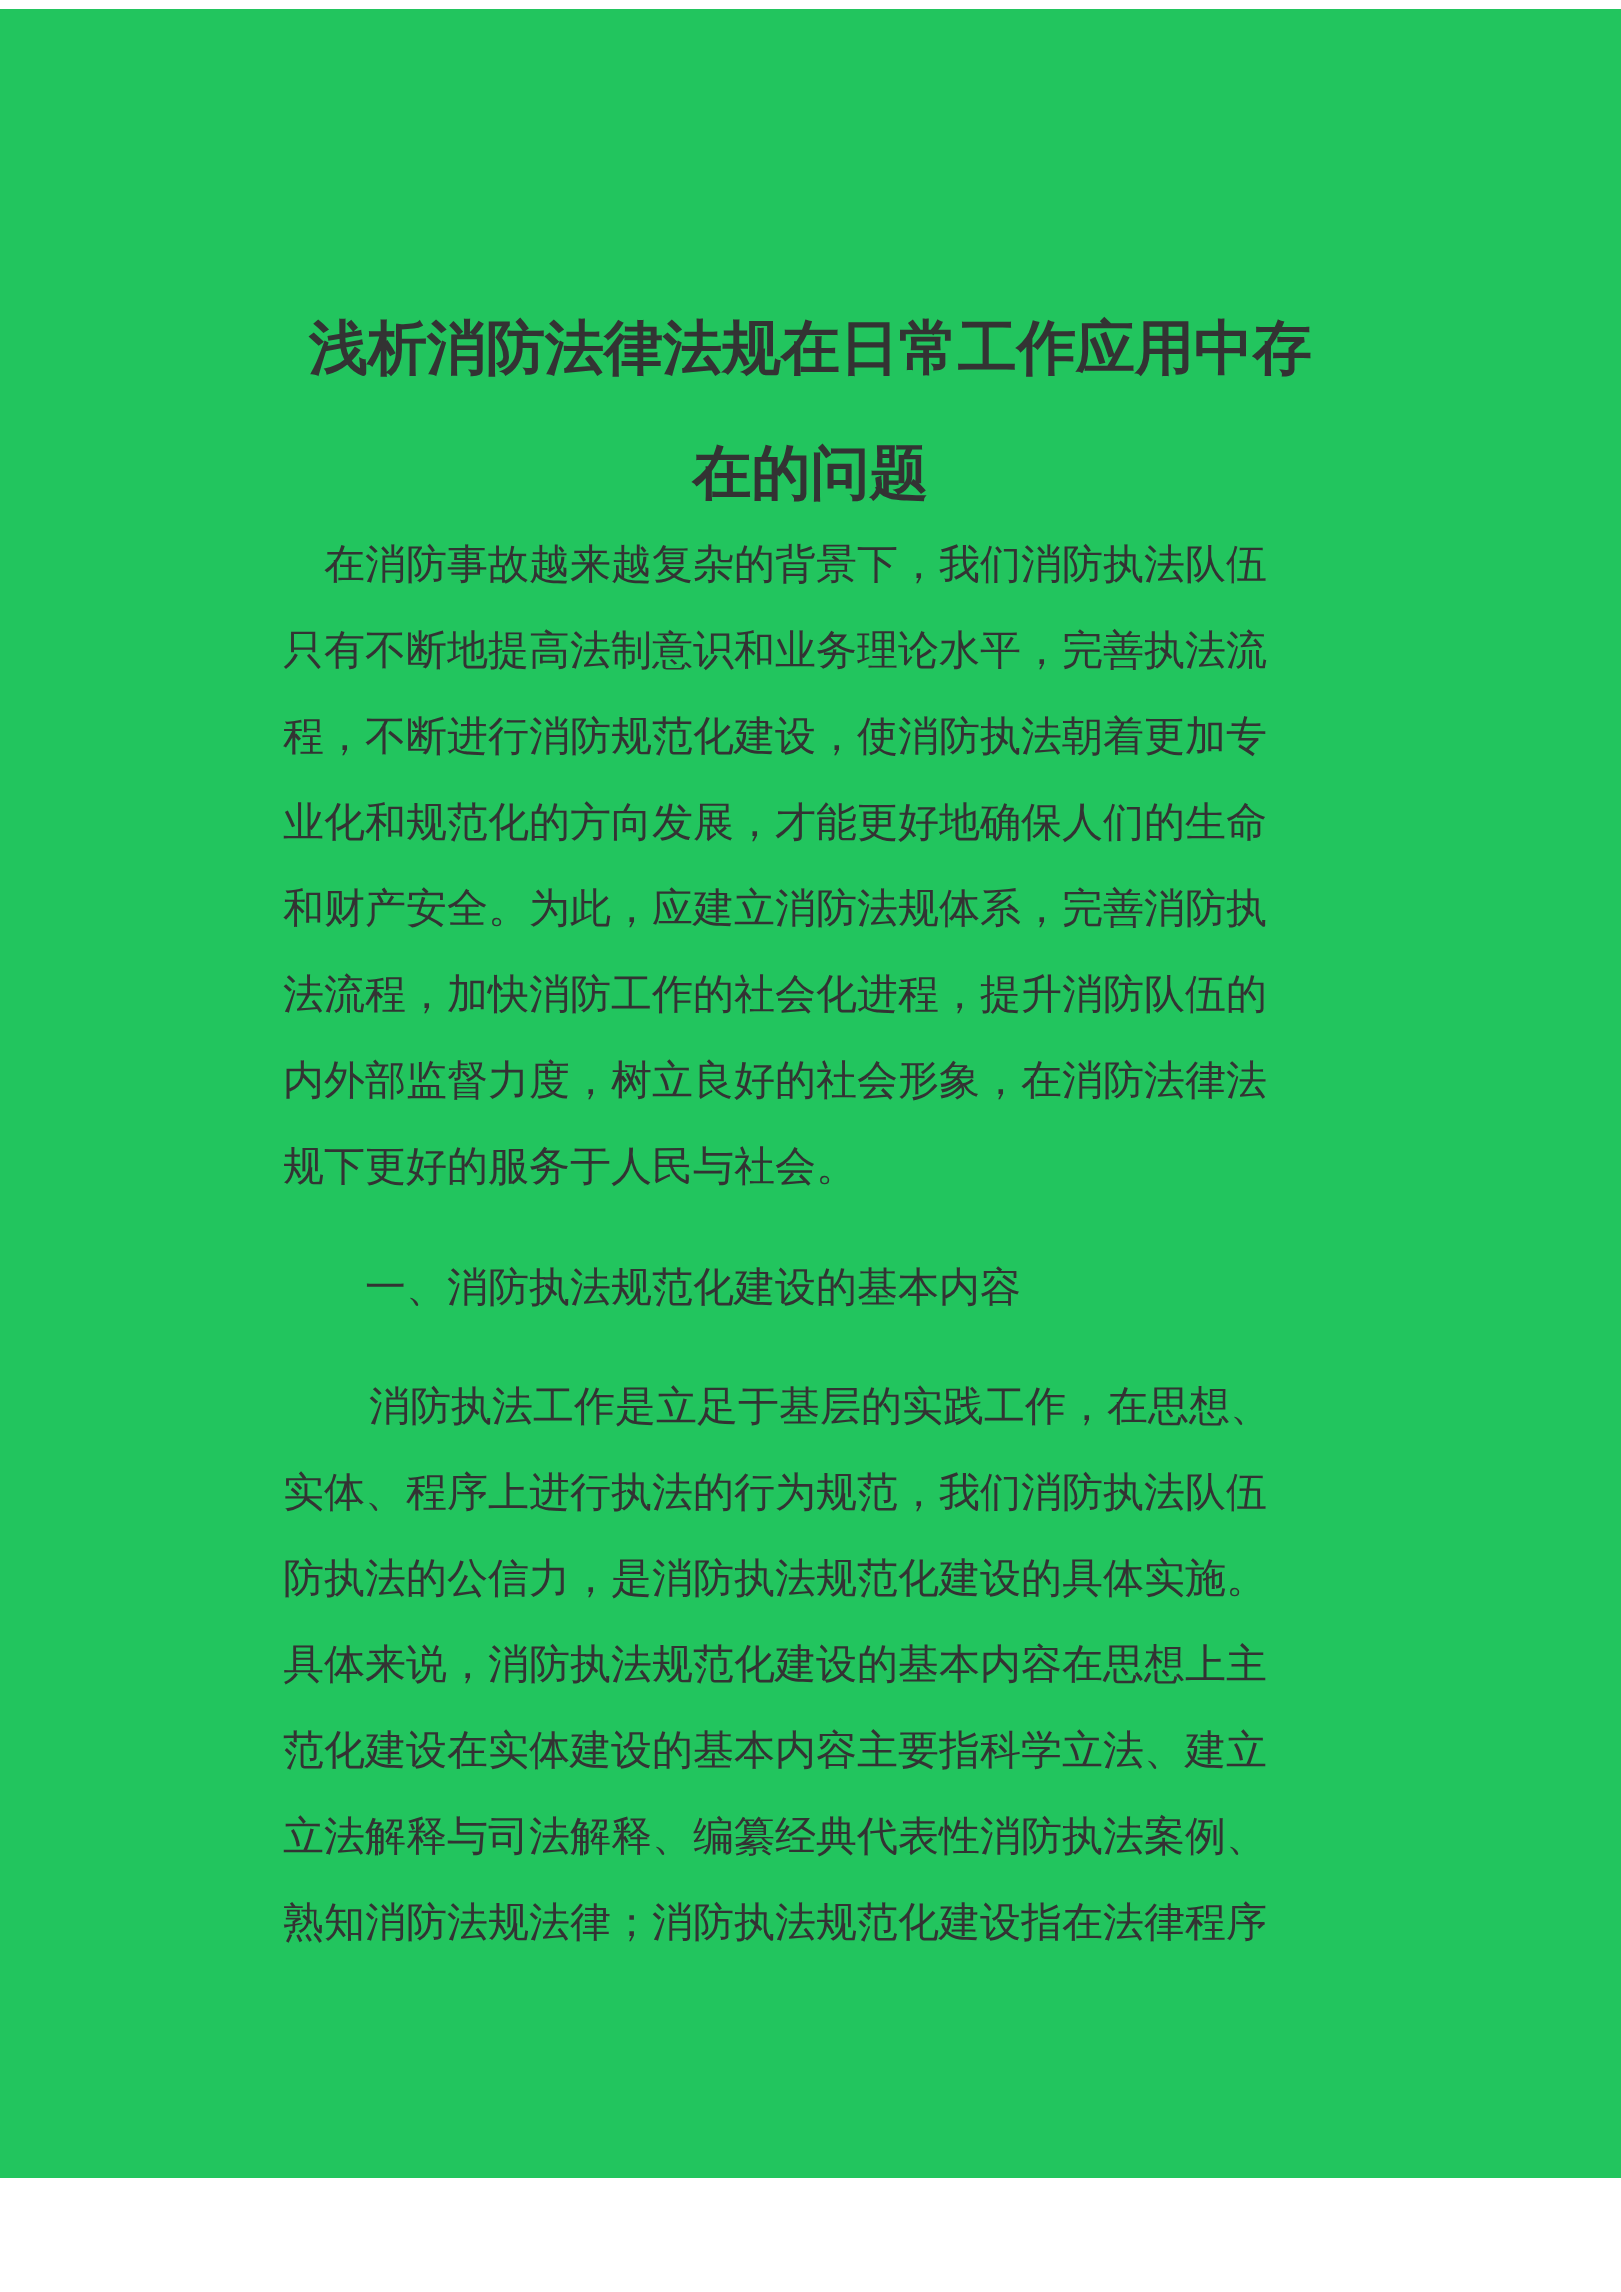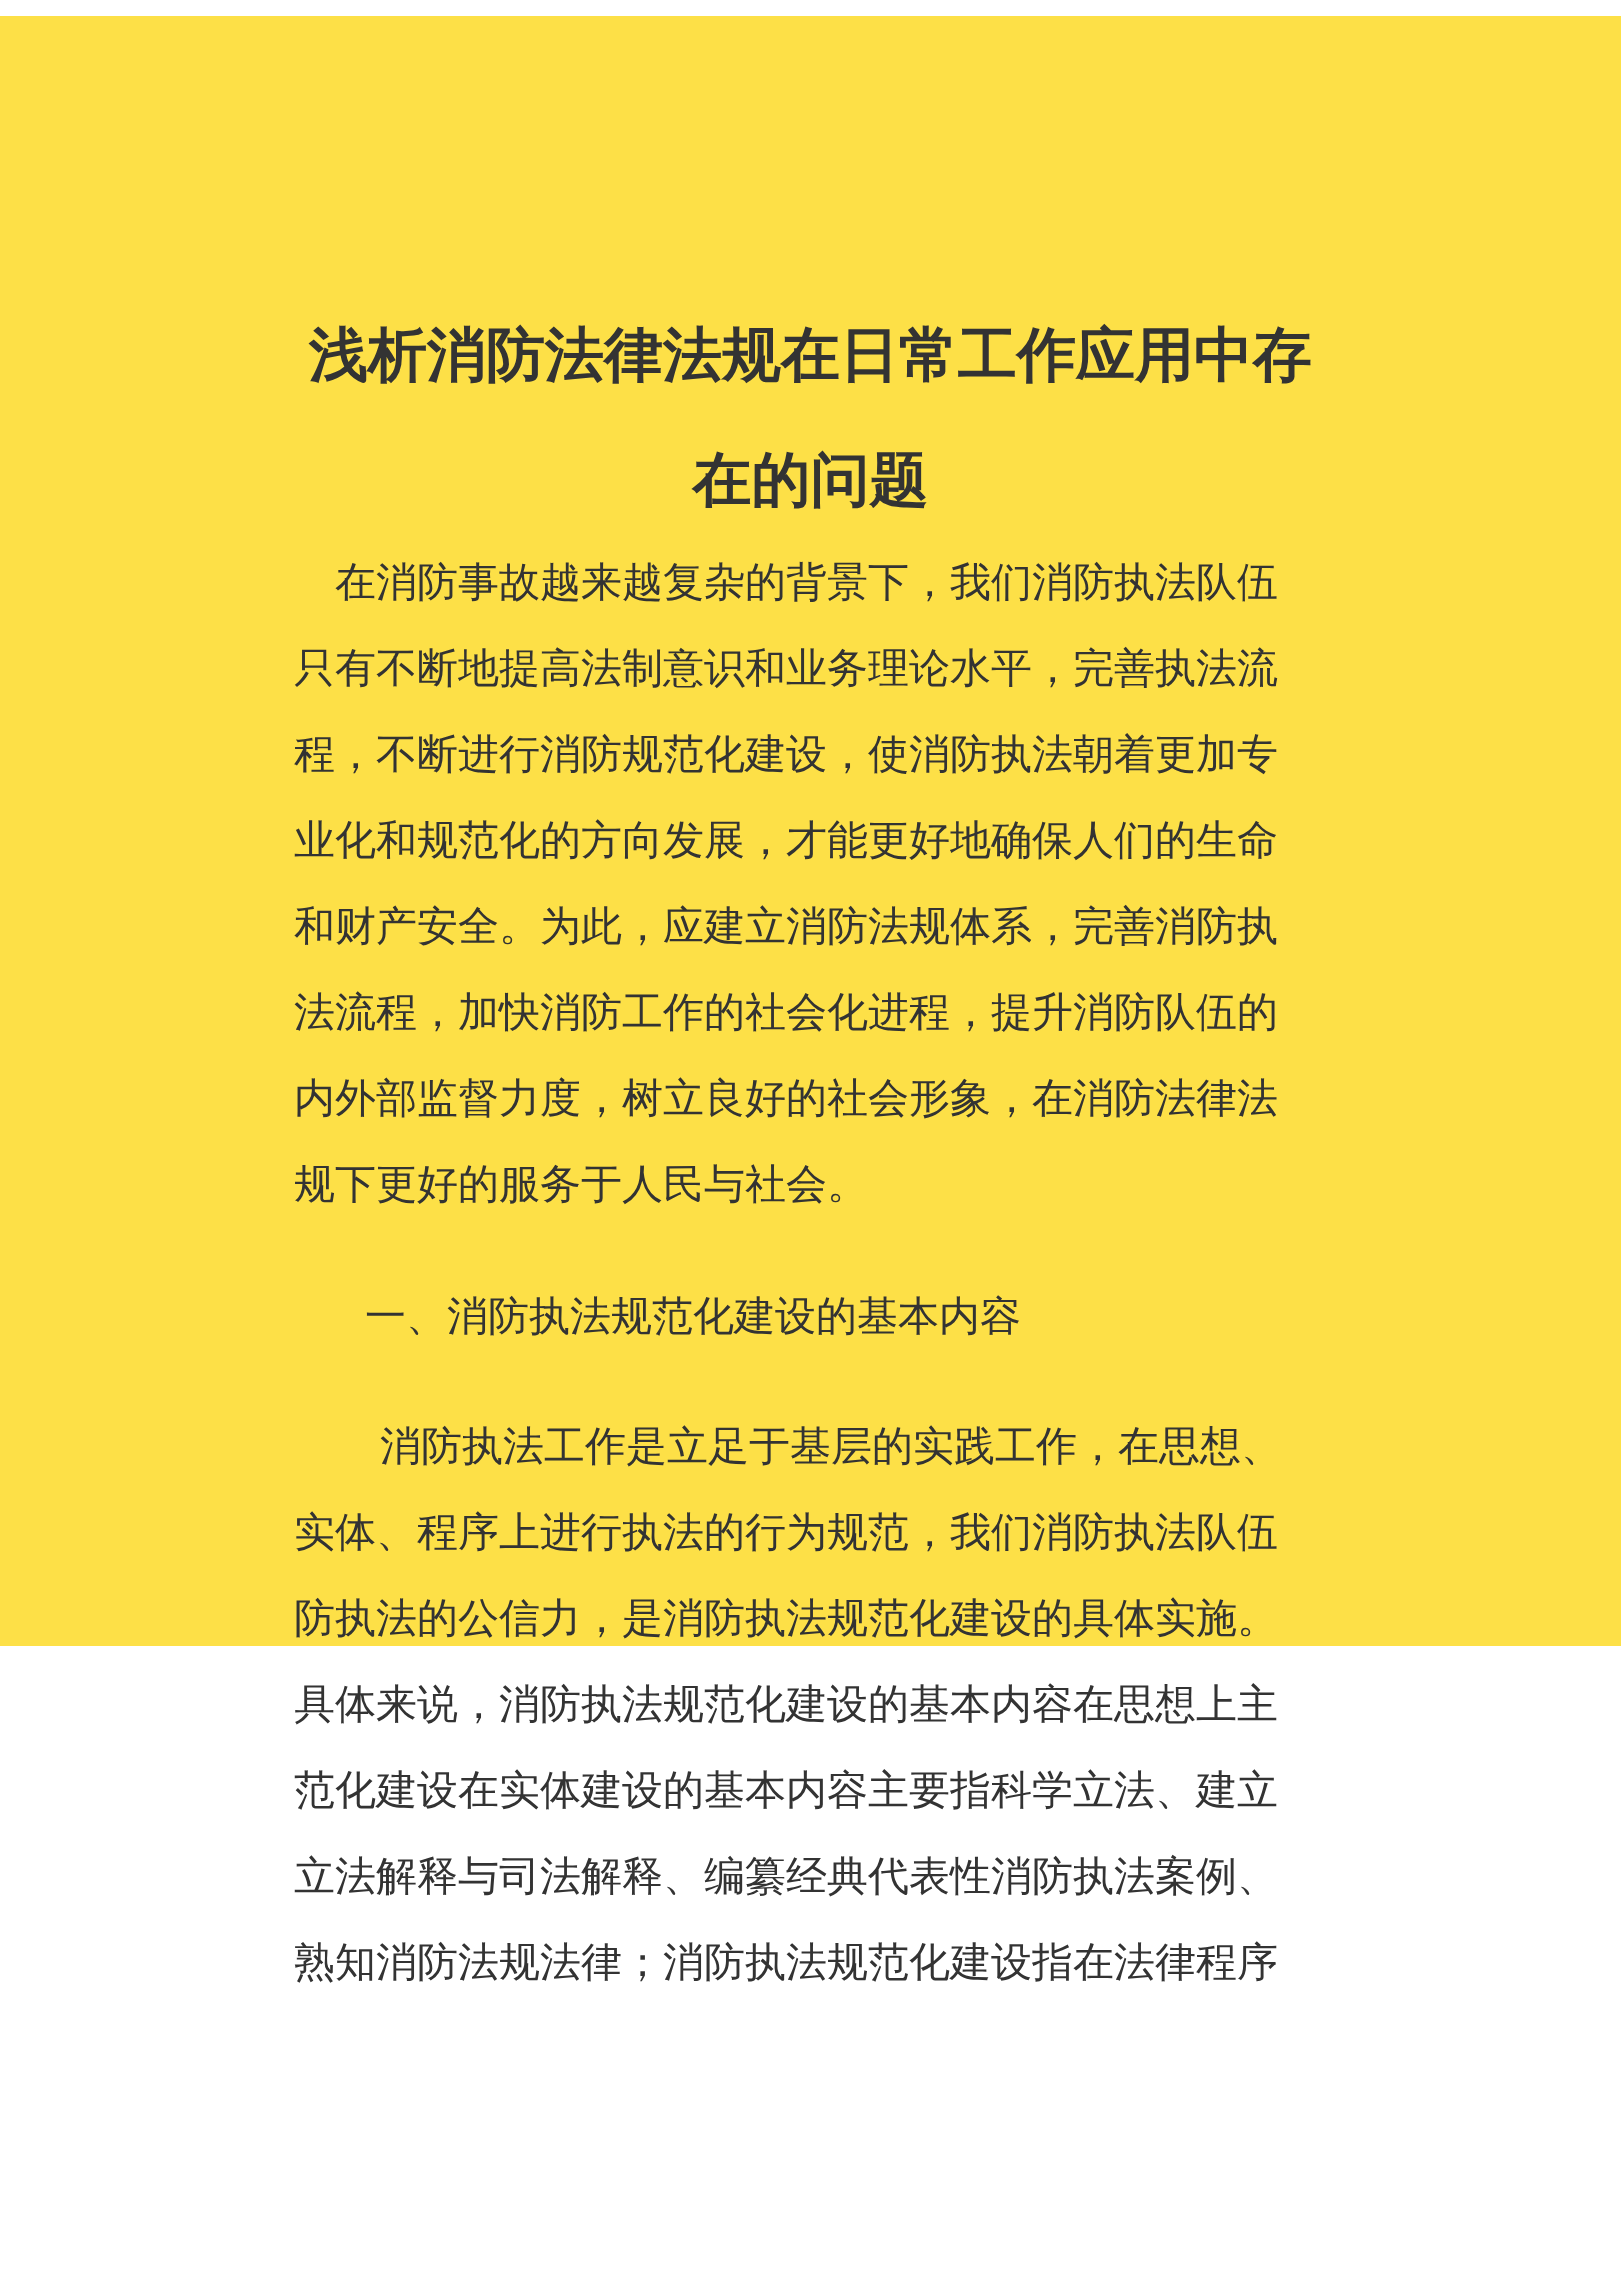--- a/index.html
+++ b/index.html
@@ -11,24 +11,24 @@
       width: 1621px;
       height: 2293px;
       position: relative;
       overflow: hidden;
       font-family: "DejaVu Sans", "Liberation Sans", sans-serif;
       color: #333333;
     }
     .page {
       position: absolute;
       left: 0;
-      top: 16px;
+      top: 9px;
       width: 1621px;
-      height: 1630px;
-      background: #fde047;
+      height: 2169px;
+      background: #22c55e;
     }
     .title {
       position: absolute;
       left: 235px;
       top: 276px;
       width: 1151px;
       margin: 0;
       text-align: center;
       font-size: 59px;
       font-weight: bold;
@@ -40,21 +40,21 @@
       display: block;
       white-space: nowrap;
     }
     .content {
       position: absolute;
       left: 279px;
       top: 508px;
       width: 1059px;
     }
     .para {
-      margin: 15px;
+      margin: 4px;
       font-size: 41px;
       line-height: 86px;
       color: #333333;
       text-align: justify;
       word-break: break-all;
     }
     .para .line {
       display: block;
       white-space: nowrap;
     }

